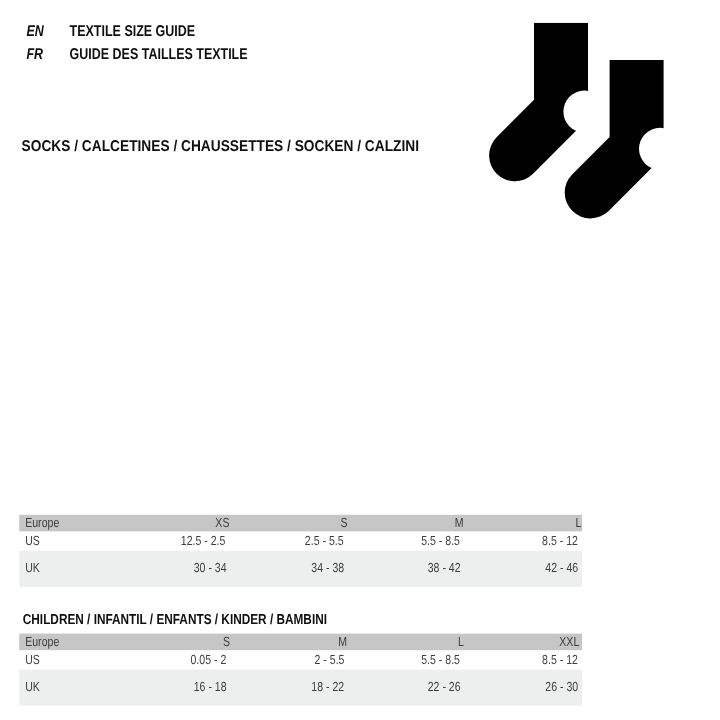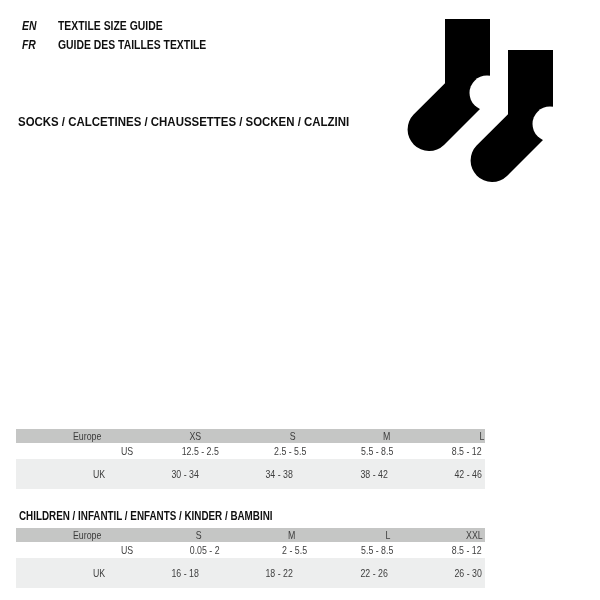--- a/index.html
+++ b/index.html
@@ -23,24 +23,24 @@
 
   .table-title{position:absolute;left:19px;font-size:12px;font-weight:bold;color:#101010;}
   #title-1{top:409px;}
   #title-2{top:509px;}
 
   .size-table{position:absolute;left:16px;width:469px;font-size:11px;color:#3e3e3e;}
   #table-1{top:429px;}
   #table-2{top:528px;}
   .trow{display:flex;align-items:center;}
   .thead{height:14px;background:#c5c6c5;color:#3c3c3c;}
-  .tus{height:15px;background:#ffffff;margin-left:28px;}
+  .tus{height:15px;background:#ffffff;}
   .tuk{height:30px;background:#edeeee;margin-top:1px;}
   .cell{flex:1 1 0;text-align:right;overflow:visible;}
-  .cell.c0{flex:0 0 74px;text-align:right;padding-left:18px;}
+  .cell.c0{flex:0 0 74px;text-align:left;padding-left:5px;}
 </style>
 </head>
 <body>
 
 <div class="canvas">
 
   <div class="lang-block">
     <div class="lang-row">
       <span class="lang-code"><span class="cxl">EN</span></span>
       <span class="cxl">TEXTILE SIZE GUIDE</span>

